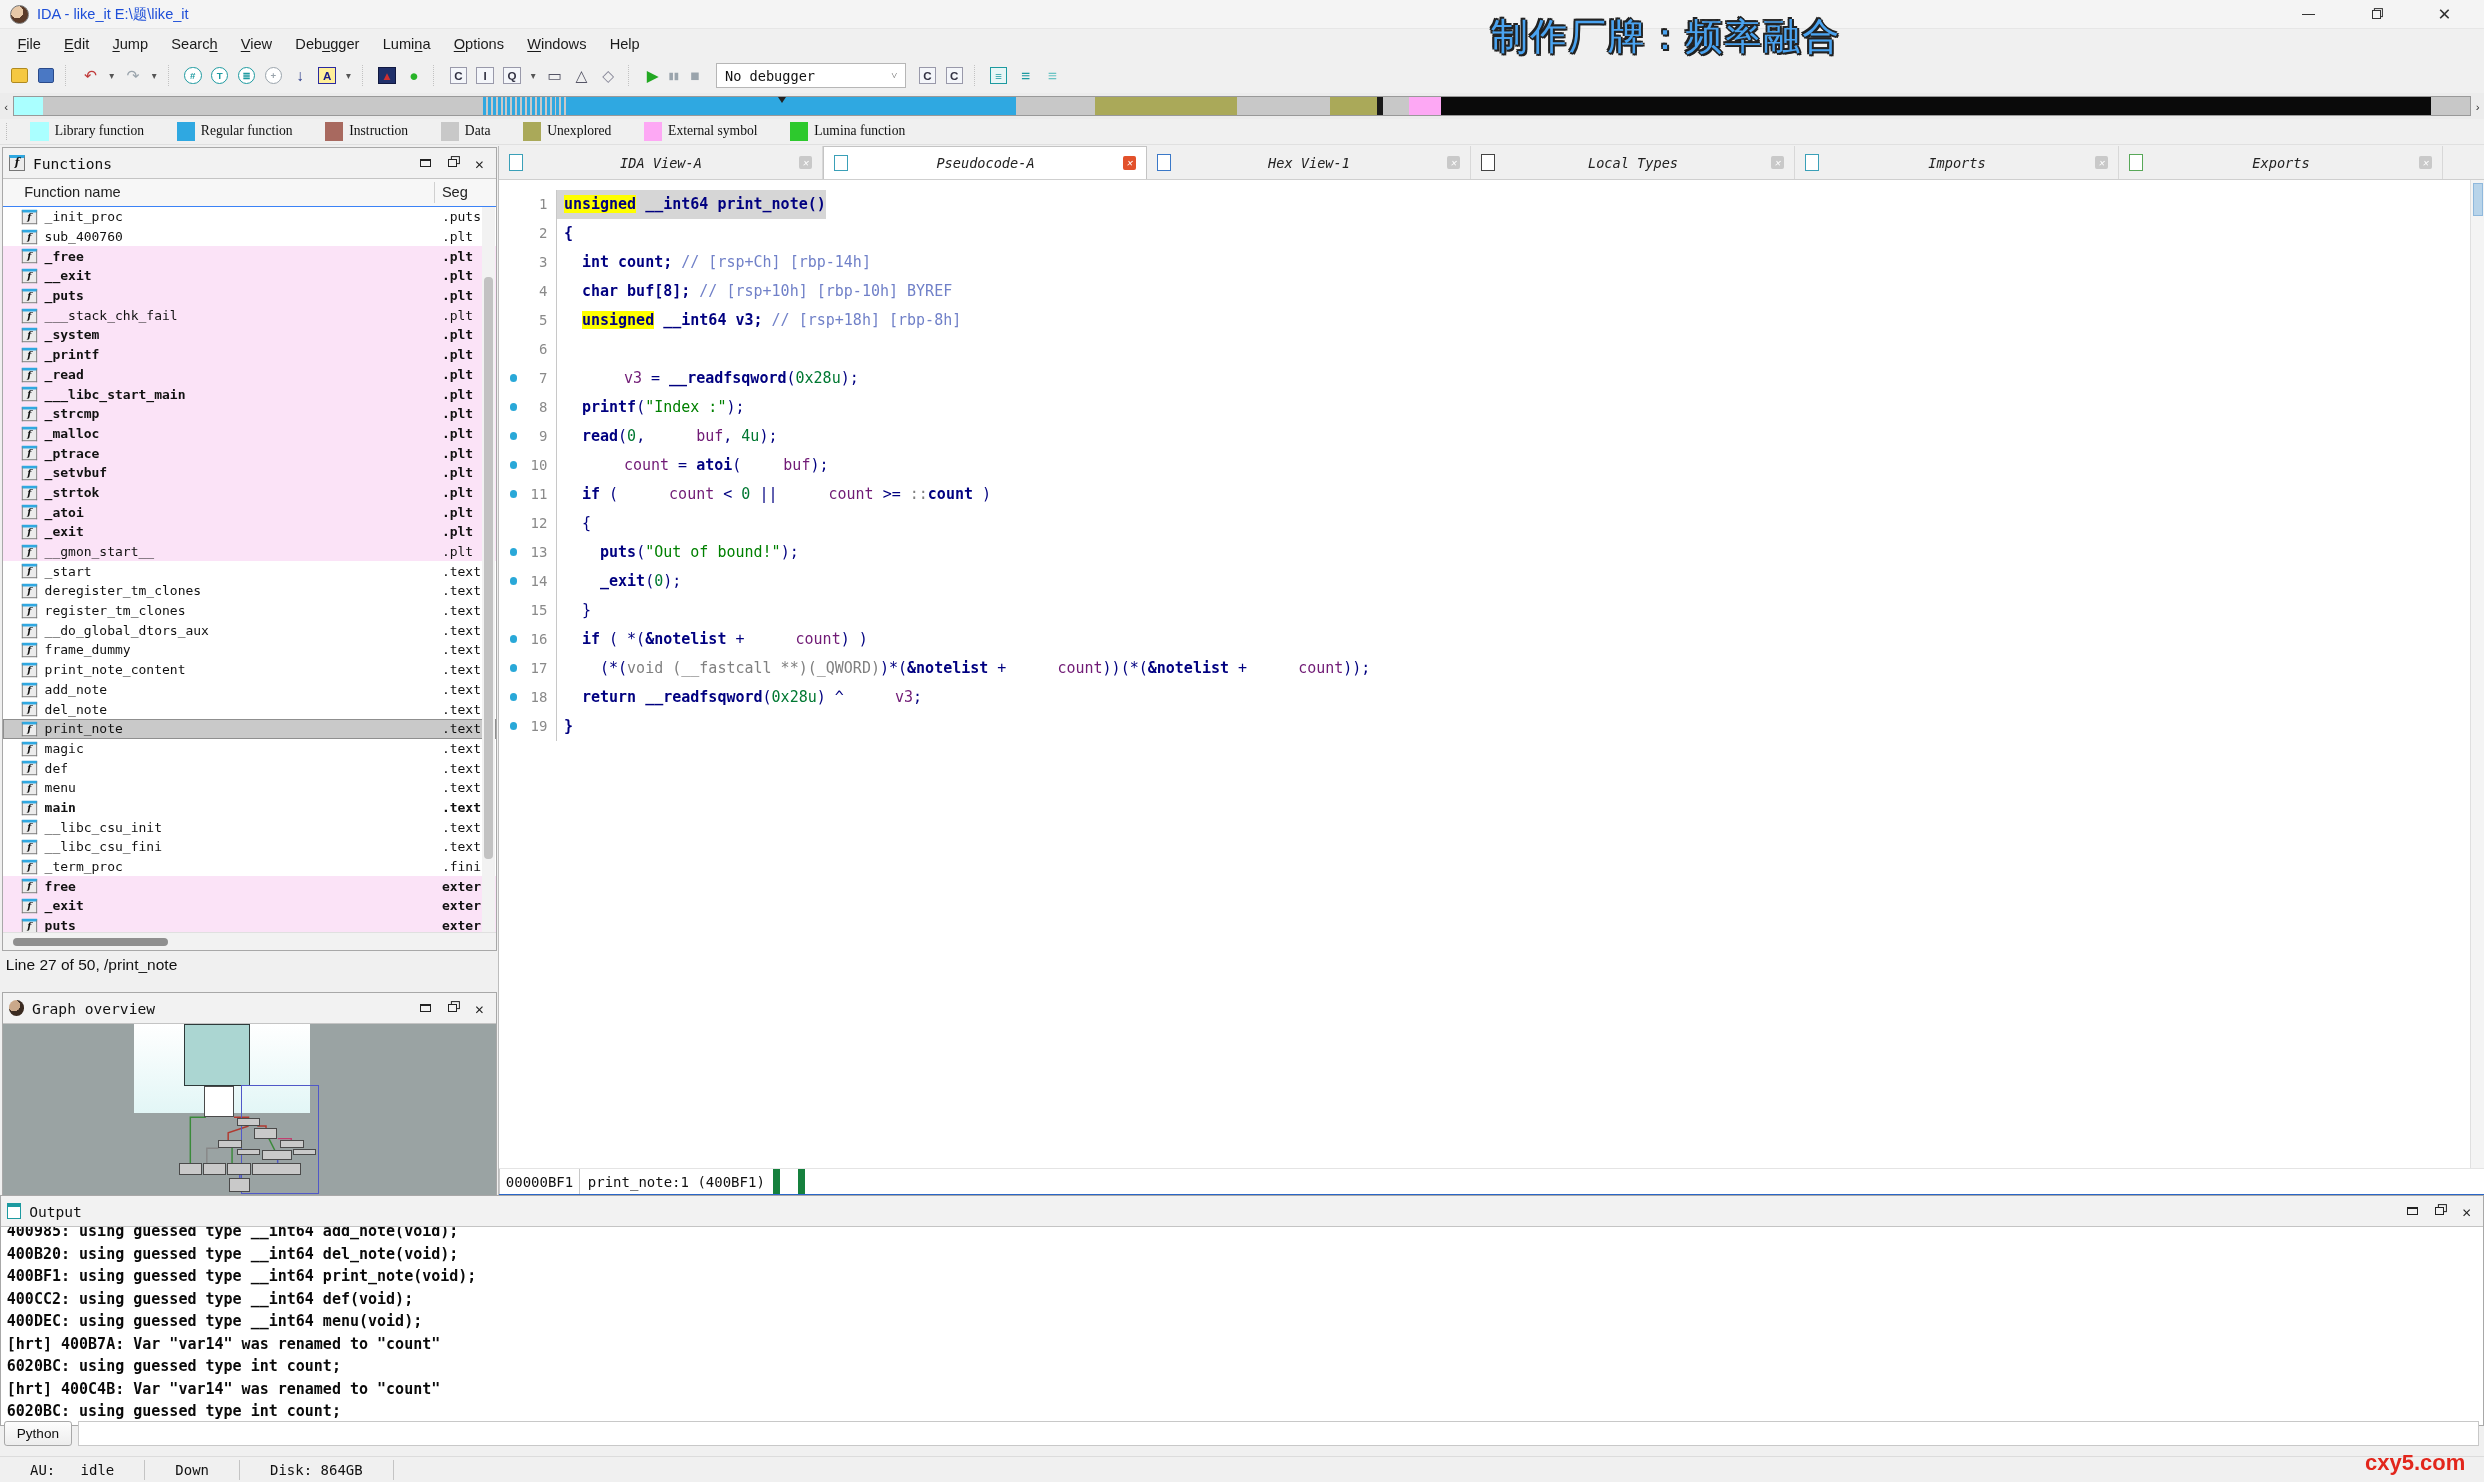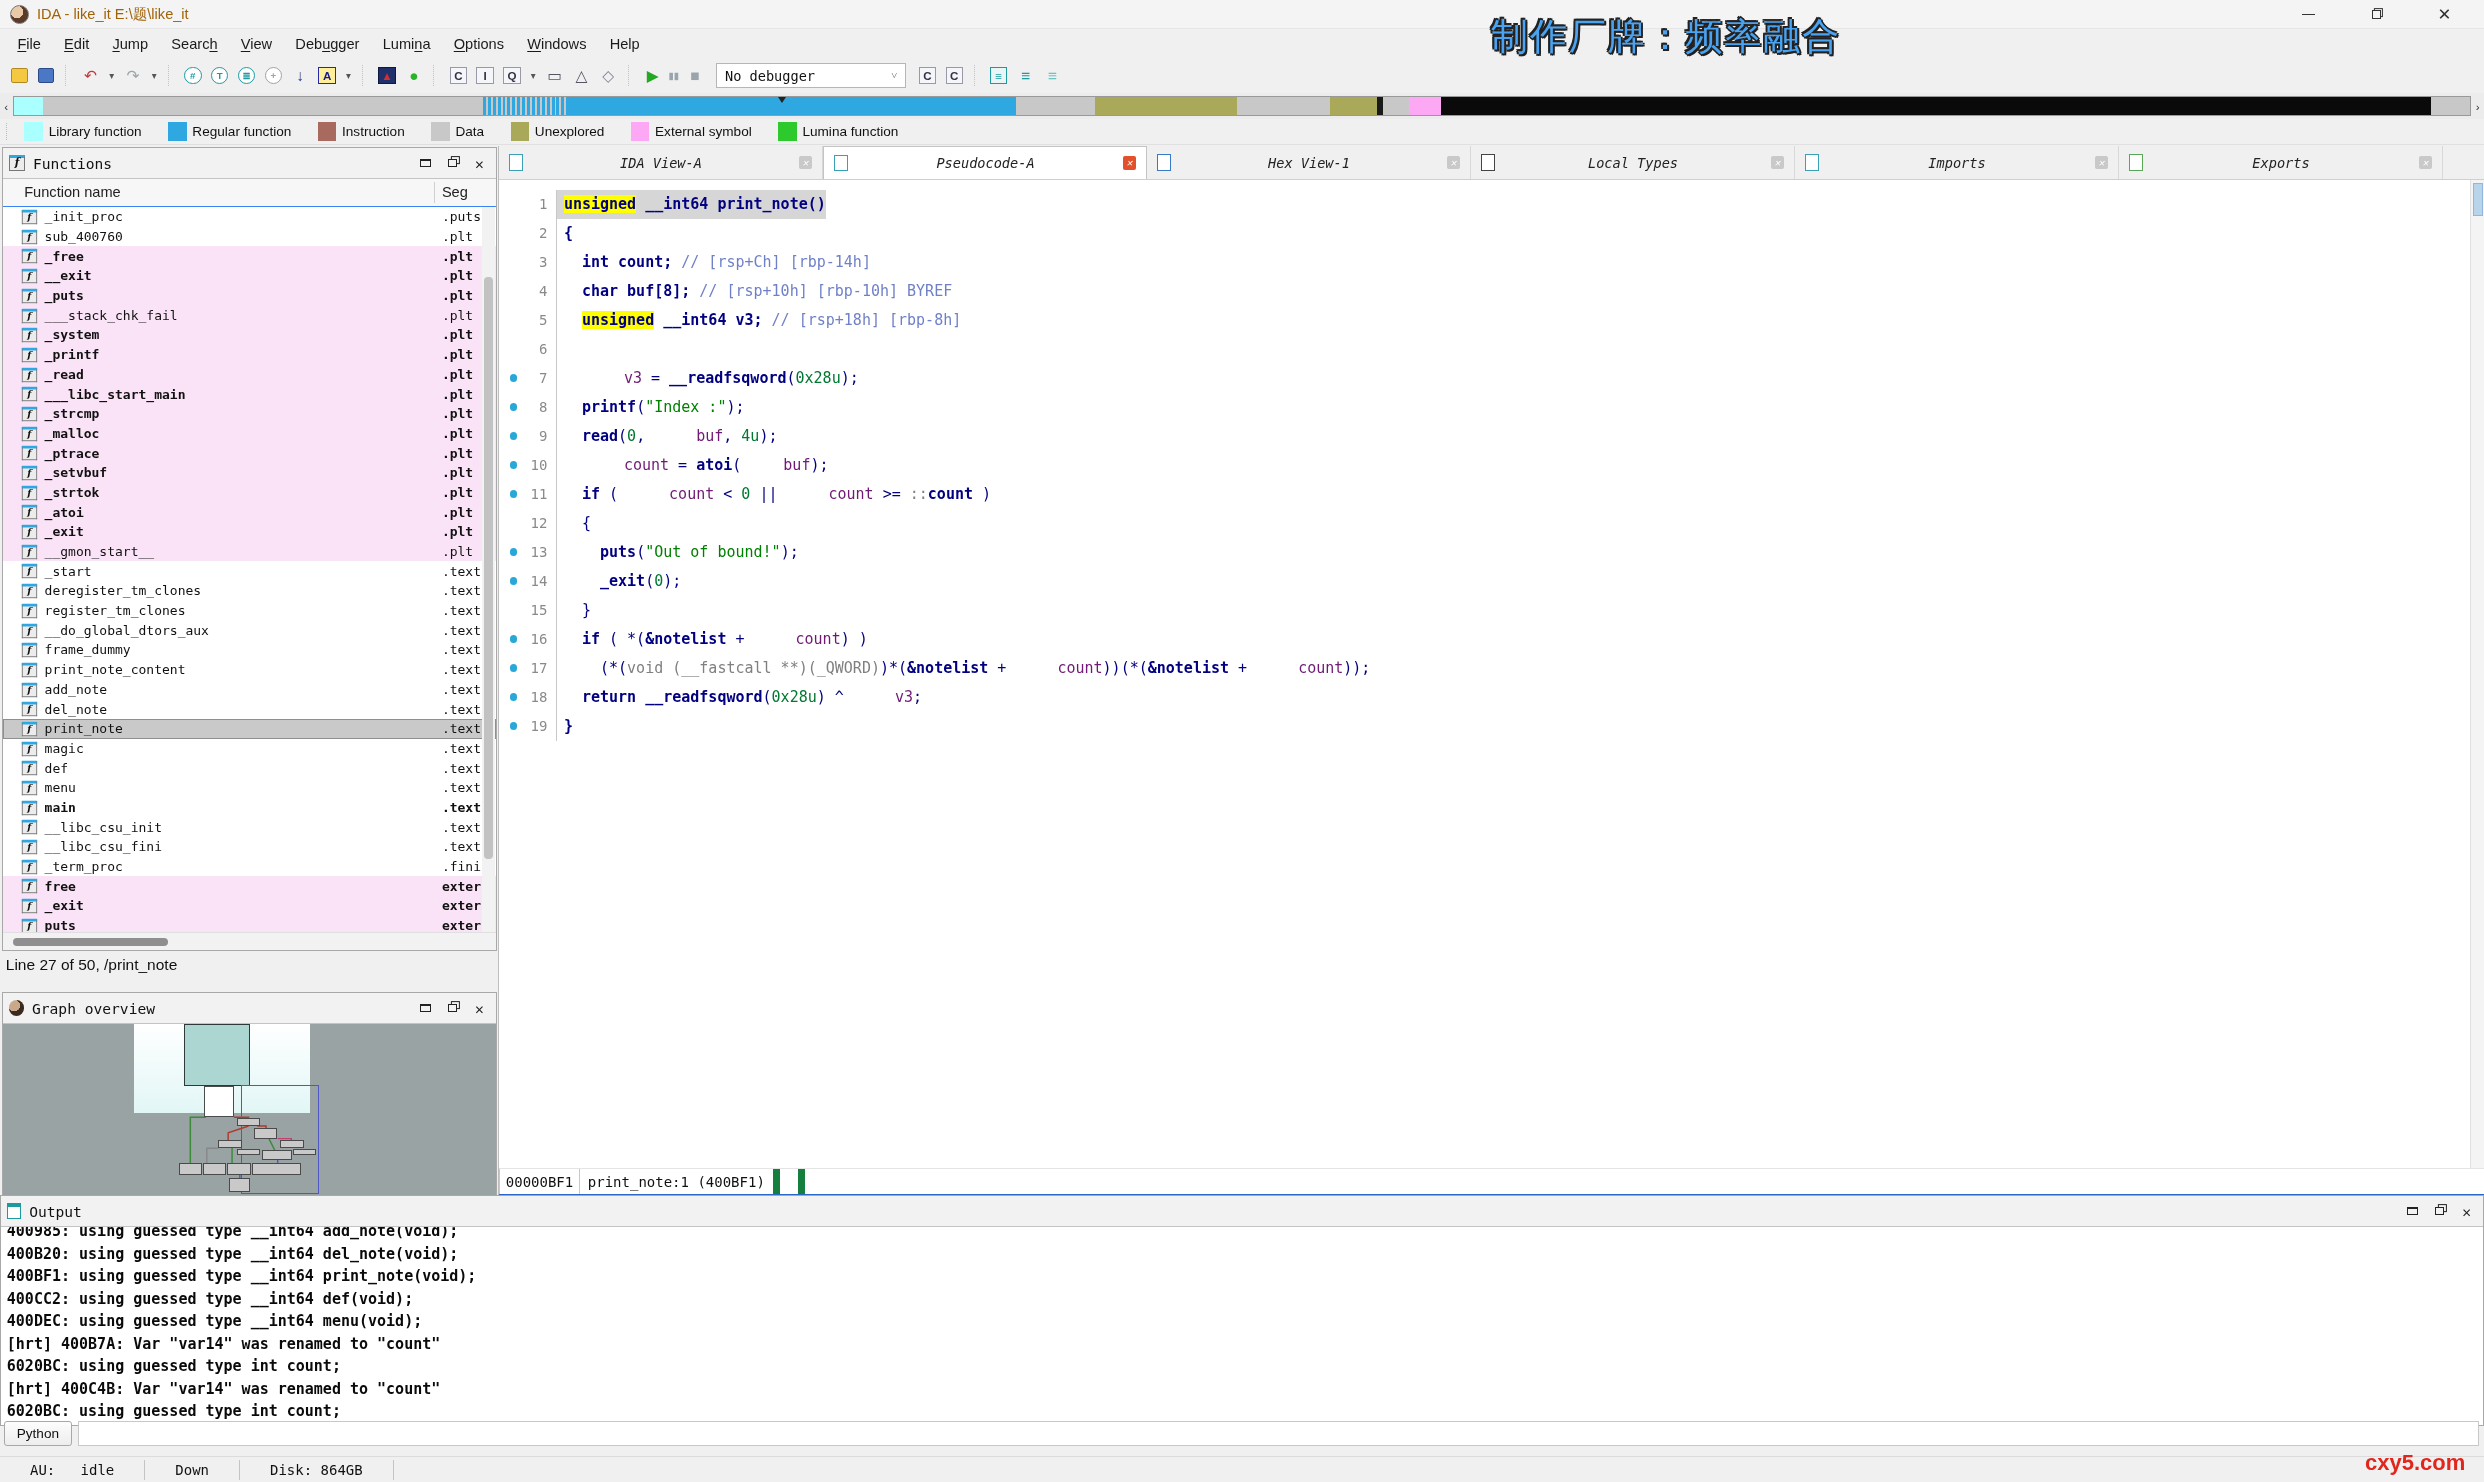--- a/index.html
+++ b/index.html
@@ -4,21 +4,21 @@
 <style>
   * { margin:0; padding:0; box-sizing:border-box; }
   html,body { width:2484px; height:1483px; overflow:hidden; }
   body { font-family:"Liberation Sans", sans-serif; background:#f0f0f0; position:relative; color:#111; }
   .abs { position:absolute; }
 
   
   #titlebar { left:0; top:0; width:2484px; height:29px; background:#f4f4f4; border-bottom:1px solid #e6e6e6; }
   #app-icon { left:9.7px; top:4.9px; width:19.4px; height:19.4px; border-radius:50%;
      background:radial-gradient(circle at 35% 35%, #e8c9a8 0 40%, #5a3a28 41% 100%); border:1px solid #777; }
-  #title-text { left:37px; top:4.9px; font-size:14.6px; color:#a16207; }
+  #title-text { left:37px; top:4.9px; font-size:14.6px; color:#1d4ed8; }
   .winbtn { top:0; width:45px; height:29px; display:flex; align-items:center; justify-content:center; color:#333; }
   #btn-min span { display:block; width:12.6px; height:1px; background:#333; }
   #btn-restore span { display:block; width:9.7px; height:9.7px; border:1px solid #333; box-shadow:1.9px -1.9px 0 -1px #f4f4f4, 1.9px -1.9px 0 0 #333; }
   #btn-close { font-size:16.5px; }
 
   
   #menubar { left:0; top:29px; width:2484px; height:29px; background:#f0f0f0; display:flex; align-items:center; padding-left:5.8px; }
   .menu-item { padding:3.9px 11.6px; font-size:14.6px; color:#1a1a1a; }
   .menu-item u { text-underline-offset:1.9px; }
 
@@ -49,22 +49,22 @@
       #c8c8c8 55.75%, #c8c8c8 56.8%,
       #fda8f4 56.8%, #fda8f4 58.1%,
       #0a0a0a 58.1%, #0a0a0a 98.4%,
       #c8c8c8 98.4%); }
   #band-stripes { position:absolute; left:19.1%; top:0; width:3.4%; height:100%;
       background:repeating-linear-gradient(90deg, transparent 0 2.9px, #c8c8c8 2.9px 4.9px); }
   #band-marker { position:absolute; left:31.1%; top:0; width:0; height:0;
       border-left:4.9px solid transparent; border-right:4.9px solid transparent; border-top:6.8px solid #222; }
 
   
-  #legend { left:0; top:119px; width:2484px; height:26px; background:#f0f0f0; display:flex; align-items:center; gap:9px; padding-left:5.8px;
-     font-family:Liberation Sans, sans-serif; font-size:13.6px; border-bottom:1px solid #e0e0e0; }
+  #legend { left:0; top:119px; width:2484px; height:26px; background:#f0f0f0; display:flex; align-items:center; gap:15px; padding-left:5.8px;
+     font-family:Liberation Serif, serif; font-size:13.6px; border-bottom:1px solid #e0e0e0; }
   #legend .handle { width:3.9px; height:17.5px; border-left:1.9px dotted #bbb; margin-right:5.8px; }
   .lg-sw { width:18.4px; height:18.4px; margin-right:5.8px; }
   .lg-item { display:flex; align-items:center; margin-right:17.5px; }
 
   
   #fn-panel { left:1.9px; top:147px; width:495px; height:804px; background:#fff; border:1px solid #a8a8a8; }
   .ptitle { height:31px; background:#f2f2f2; border-bottom:1px solid #c4c4c4; display:flex; align-items:center; padding:0 5.8px;
      font-family:"DejaVu Sans Mono", monospace; font-size:14.6px; color:#111; }
   .ptitle .sp { flex:1; }
   .pbtn { width:21.3px; height:17.5px; display:flex; align-items:center; justify-content:center; margin-left:5.8px; color:#222; }

